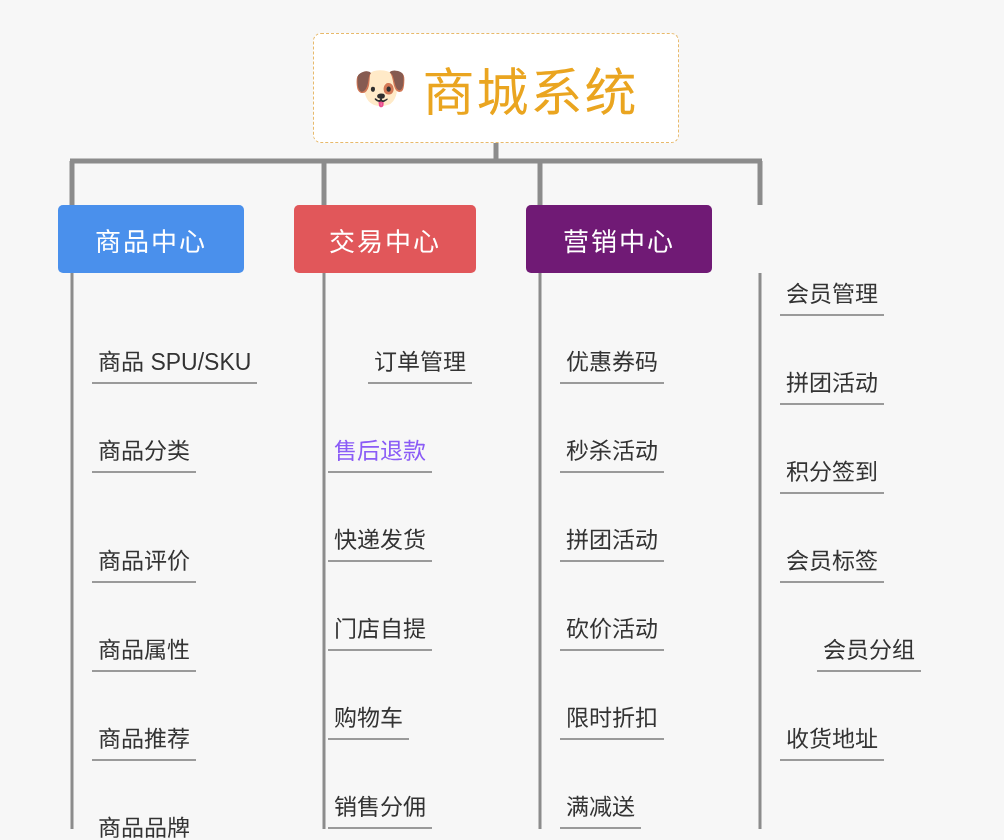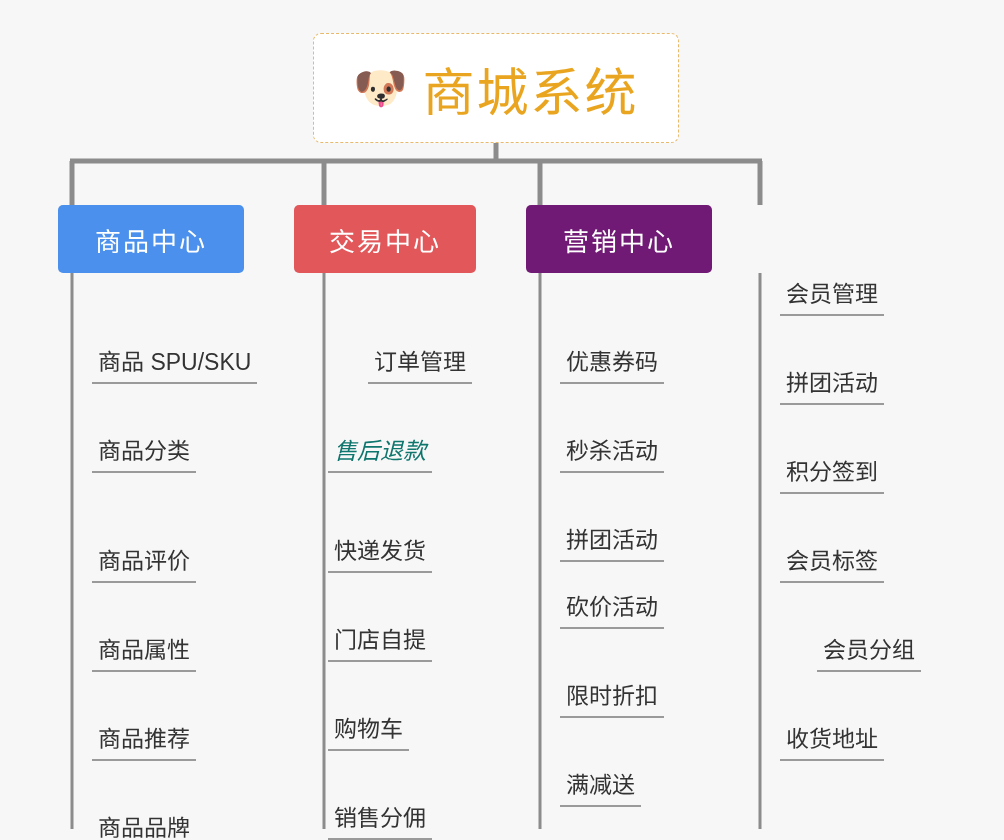--- a/index.html
+++ b/index.html
@@ -153,23 +153,23 @@
           </div>
         </div>
       </div>
       <div class="branch" style="left: 294px; width: 182px;">
         <div class="branch-header" style="background: rgb(225, 87, 90); color: rgb(255, 255, 255); height: 68px;">交易中心</div>
         <div class="branch-leaves">
           <div class="leaf" style="height: 89px; padding-left: 34px;">
             <span class="leaf-label" style="border-bottom-color: rgb(154, 154, 154); color: rgb(51, 51, 51); margin-left: 40px;">订单管理</span>
           </div>
           <div class="leaf" style="height: 89px; padding-left: 34px;">
-            <span class="leaf-label" style="border-bottom-color: rgb(154, 154, 154); color: #0f766e; font-style: italic;">售后退款</span>
-          </div>
-          <div class="leaf" style="height: 100px; padding-left: 34px;">
+            <span class="leaf-label" style="border-bottom-color: rgb(154, 154, 154); color: #8b5cf6;">售后退款</span>
+          </div>
+          <div class="leaf" style="height: 89px; padding-left: 34px;">
             <span class="leaf-label" style="border-bottom-color: rgb(154, 154, 154); color: rgb(51, 51, 51);">快递发货</span>
           </div>
           <div class="leaf" style="height: 89px; padding-left: 34px;">
             <span class="leaf-label" style="border-bottom-color: rgb(154, 154, 154); color: rgb(51, 51, 51);">门店自提</span>
           </div>
           <div class="leaf" style="height: 89px; padding-left: 34px;">
             <span class="leaf-label" style="border-bottom-color: rgb(154, 154, 154); color: rgb(51, 51, 51);">购物车</span>
           </div>
           <div class="leaf" style="height: 89px; padding-left: 34px;">
             <span class="leaf-label" style="border-bottom-color: rgb(154, 154, 154); color: rgb(51, 51, 51);">销售分佣</span>
@@ -181,21 +181,21 @@
         <div class="branch-leaves">
           <div class="leaf" style="height: 89px; padding-left: 34px;">
             <span class="leaf-label" style="border-bottom-color: rgb(154, 154, 154); color: rgb(51, 51, 51);">优惠券码</span>
           </div>
           <div class="leaf" style="height: 89px; padding-left: 34px;">
             <span class="leaf-label" style="border-bottom-color: rgb(154, 154, 154); color: rgb(51, 51, 51);">秒杀活动</span>
           </div>
           <div class="leaf" style="height: 89px; padding-left: 34px;">
             <span class="leaf-label" style="border-bottom-color: rgb(154, 154, 154); color: rgb(51, 51, 51);">拼团活动</span>
           </div>
-          <div class="leaf" style="height: 67px; padding-left: 34px;">
+          <div class="leaf" style="height: 89px; padding-left: 34px;">
             <span class="leaf-label" style="border-bottom-color: rgb(154, 154, 154); color: rgb(51, 51, 51);">砍价活动</span>
           </div>
           <div class="leaf" style="height: 89px; padding-left: 34px;">
             <span class="leaf-label" style="border-bottom-color: rgb(154, 154, 154); color: rgb(51, 51, 51);">限时折扣</span>
           </div>
           <div class="leaf" style="height: 89px; padding-left: 34px;">
             <span class="leaf-label" style="border-bottom-color: rgb(154, 154, 154); color: rgb(51, 51, 51);">满减送</span>
           </div>
         </div>
       </div>

